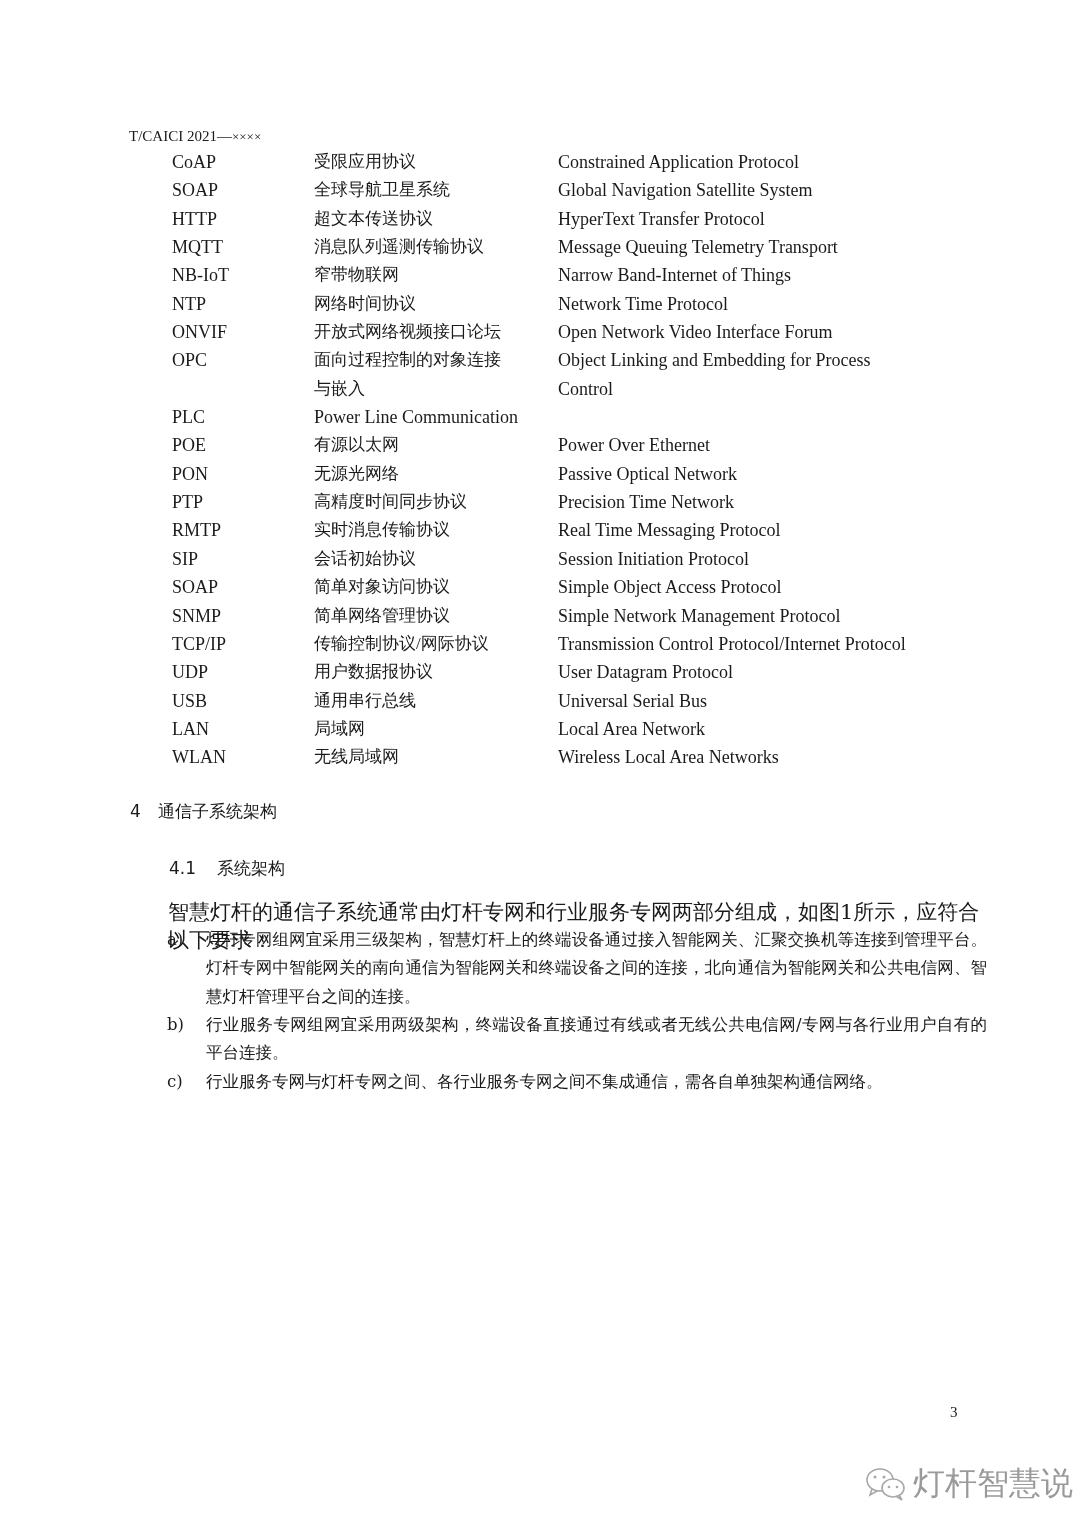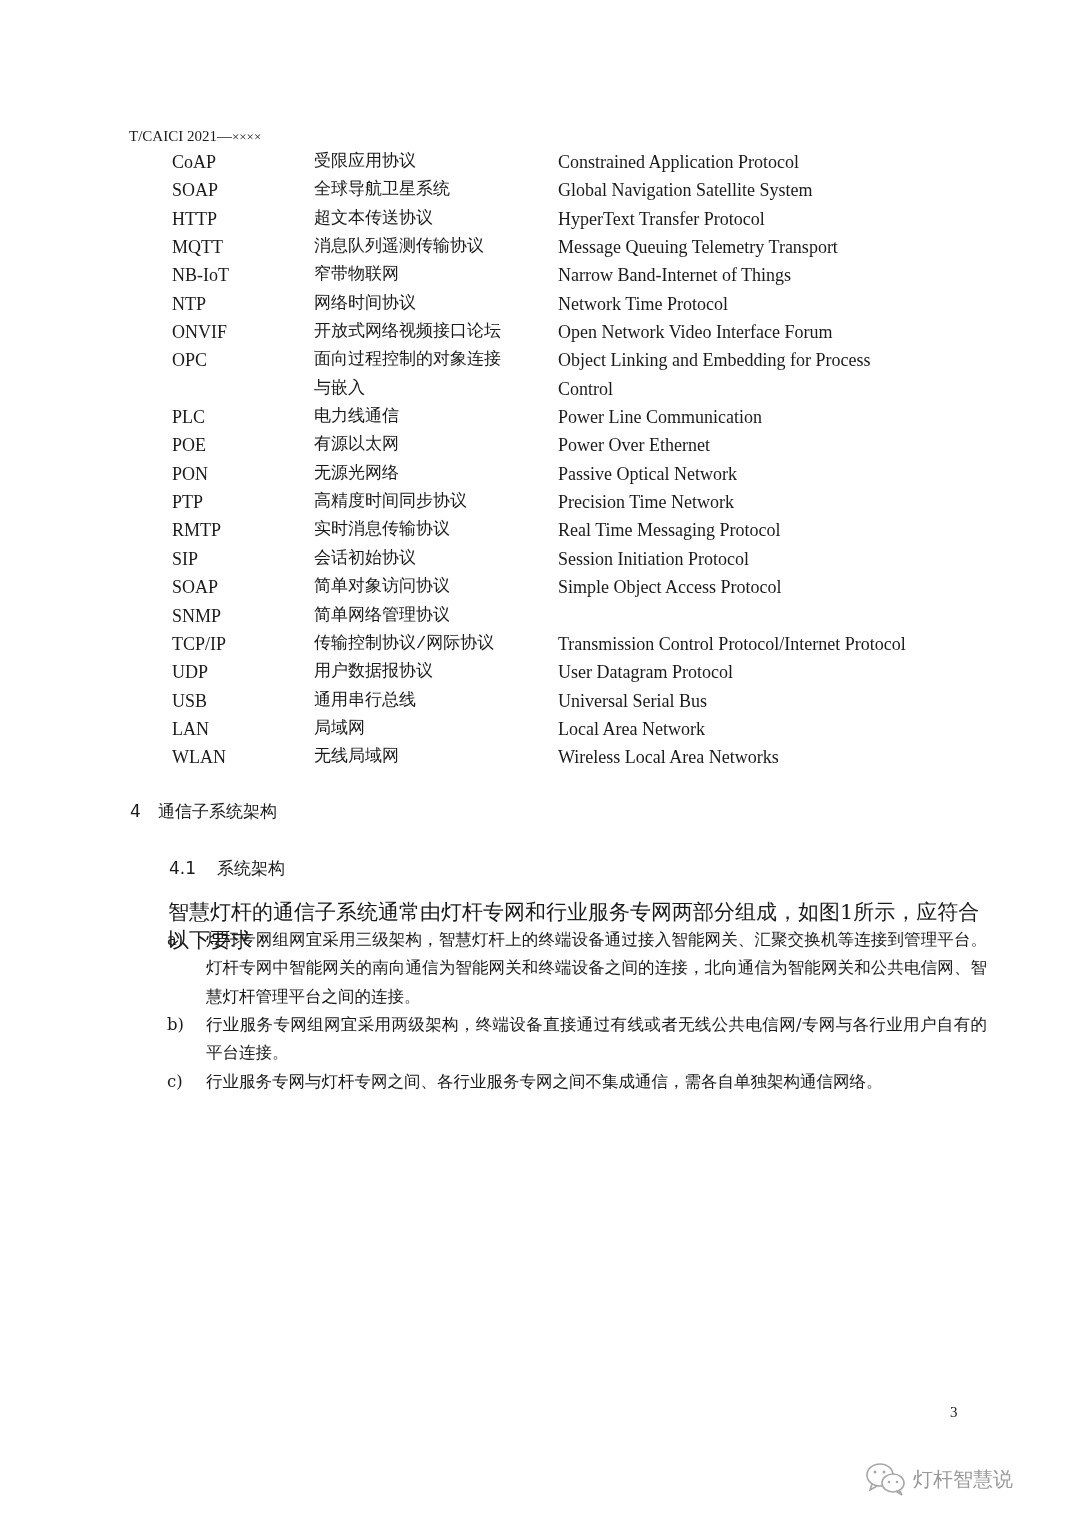--- a/index.html
+++ b/index.html
@@ -2,33 +2,33 @@
 <html><head>
 <meta charset="utf-8">
 <style>
   html, body { margin: 0; padding: 0; background: #ffffff; }
   body { width: 1080px; height: 1528px; position: relative; overflow: hidden; color: #1a1a1a; }
   .header { position: absolute; left: 129px; top: 128px; font-family: "Liberation Serif", serif; font-size: 15px; }
   .header .xs { font-size: 13px; }
   .abbr-table { position: absolute; left: 172px; top: 148px; font-family: "Liberation Serif", "DejaVu Serif", serif; font-size: 18px; }
   .row { display: flex; height: 28.35px; line-height: 28.35px; }
   .c1 { width: 142px; }
-  .c2 { width: 244px; font-family: Liberation Mono, monospace; font-size: 17px; }
+  .c2 { width: 244px; font-family: Liberation Serif, serif; font-size: 17px; }
   .c3 { white-space: nowrap; }
   .h1 { position: absolute; left: 130px; top: 800px; font-family: "DejaVu Sans", sans-serif; font-size: 17px; }
   .h2 { position: absolute; left: 146px; top: 857px; font-family: "DejaVu Sans", sans-serif; font-size: 17px; margin-left: 23px; }
   .num { display: inline-block; }
   .h1 .num { width: 28px; }
   .h2 .num { width: 48px; }
   .para { position: absolute; left: 168px; top: 898px; width: 820px; font-family: "DejaVu Serif", serif; font-size: 21px; line-height: 28.35px; }
   .item { position: absolute; left: 167px; width: 820px; font-family: "DejaVu Serif", serif; font-size: 16.5px; line-height: 28.35px; }
   .item .lbl { position: absolute; left: 0; top: 0; width: 36px; }
   .item .txt { margin-left: 39px; text-align: justify; }
   .page-num { position: absolute; left: 950px; top: 1404px; font-family: "Liberation Serif", serif; font-size: 15px; }
-  .watermark { position: absolute; left: 865px; top: 1462px; display: flex; align-items: center; color: #9a9a9a; font-family: "DejaVu Sans", sans-serif; font-size: 20px; }
+  .watermark { position: absolute; left: 865px; top: 1462px; display: flex; align-items: center; color: #9a9a9a; font-family: "DejaVu Sans", sans-serif; font-size: 32px; }
   .watermark svg { margin-right: 6px; }
 </style>
 </head>
 <body>
 
 <div class="header">
   <span>T/CAICI 2021—</span><span class="xs">××××</span>
 </div>
 
 <div class="abbr-table" id="abbr-table">
@@ -72,21 +72,20 @@
       <div class="c2">面向过程控制的对象连接</div>
       <div class="c3">Object Linking and Embedding for Process</div>
     </div>
     <div class="row">
       <div class="c1"></div>
       <div class="c2">与嵌入</div>
       <div class="c3">Control</div>
     </div>
     <div class="row">
       <div class="c1">PLC</div>
-      <div class="c2">电力线通信</div>
       <div class="c3">Power Line Communication</div>
     </div>
     <div class="row">
       <div class="c1">POE</div>
       <div class="c2">有源以太网</div>
       <div class="c3">Power Over Ethernet</div>
     </div>
     <div class="row">
       <div class="c1">PON</div>
       <div class="c2">无源光网络</div>
@@ -108,20 +107,21 @@
       <div class="c3">Session Initiation Protocol</div>
     </div>
     <div class="row">
       <div class="c1">SOAP</div>
       <div class="c2">简单对象访问协议</div>
       <div class="c3">Simple Object Access Protocol</div>
     </div>
     <div class="row">
       <div class="c1">SNMP</div>
       <div class="c2">简单网络管理协议</div>
+      <div class="c3">Simple Network Management Protocol</div>
     </div>
     <div class="row">
       <div class="c1">TCP/IP</div>
       <div class="c2">传输控制协议/网际协议</div>
       <div class="c3">Transmission Control Protocol/Internet Protocol</div>
     </div>
     <div class="row">
       <div class="c1">UDP</div>
       <div class="c2">用户数据报协议</div>
       <div class="c3">User Datagram Protocol</div>

